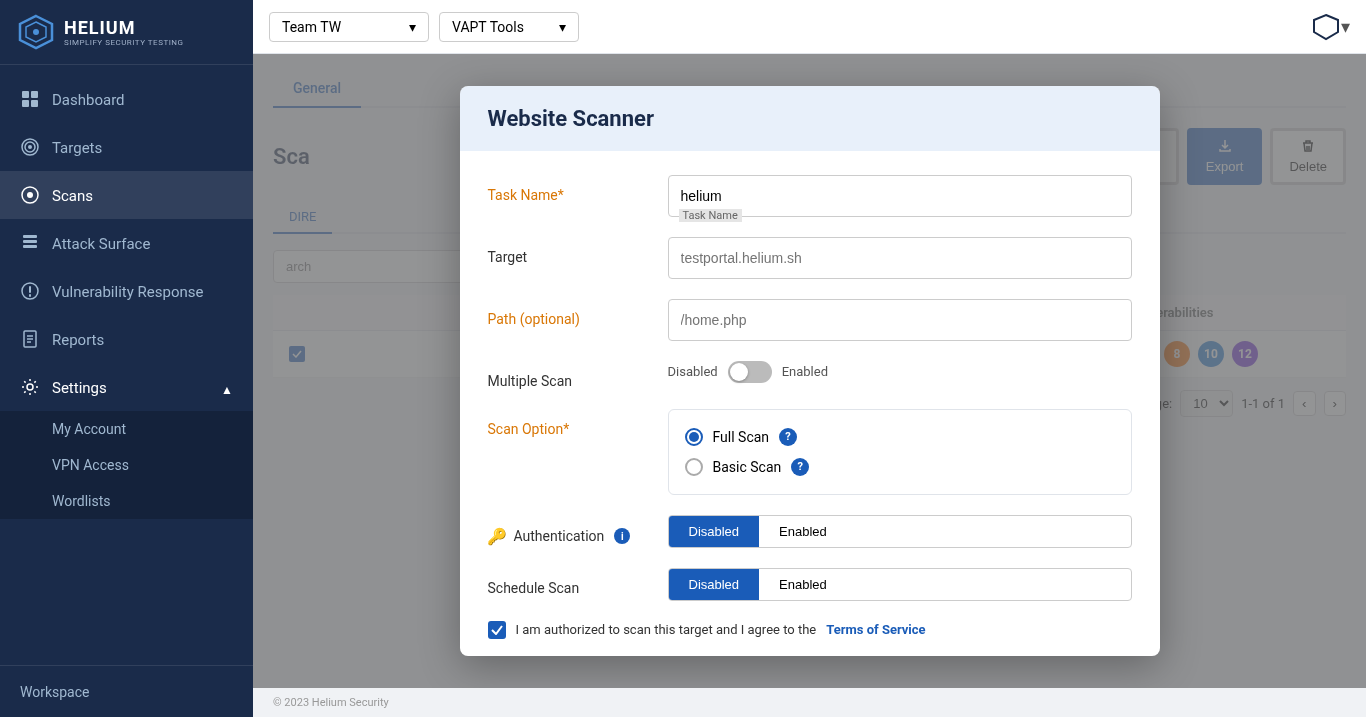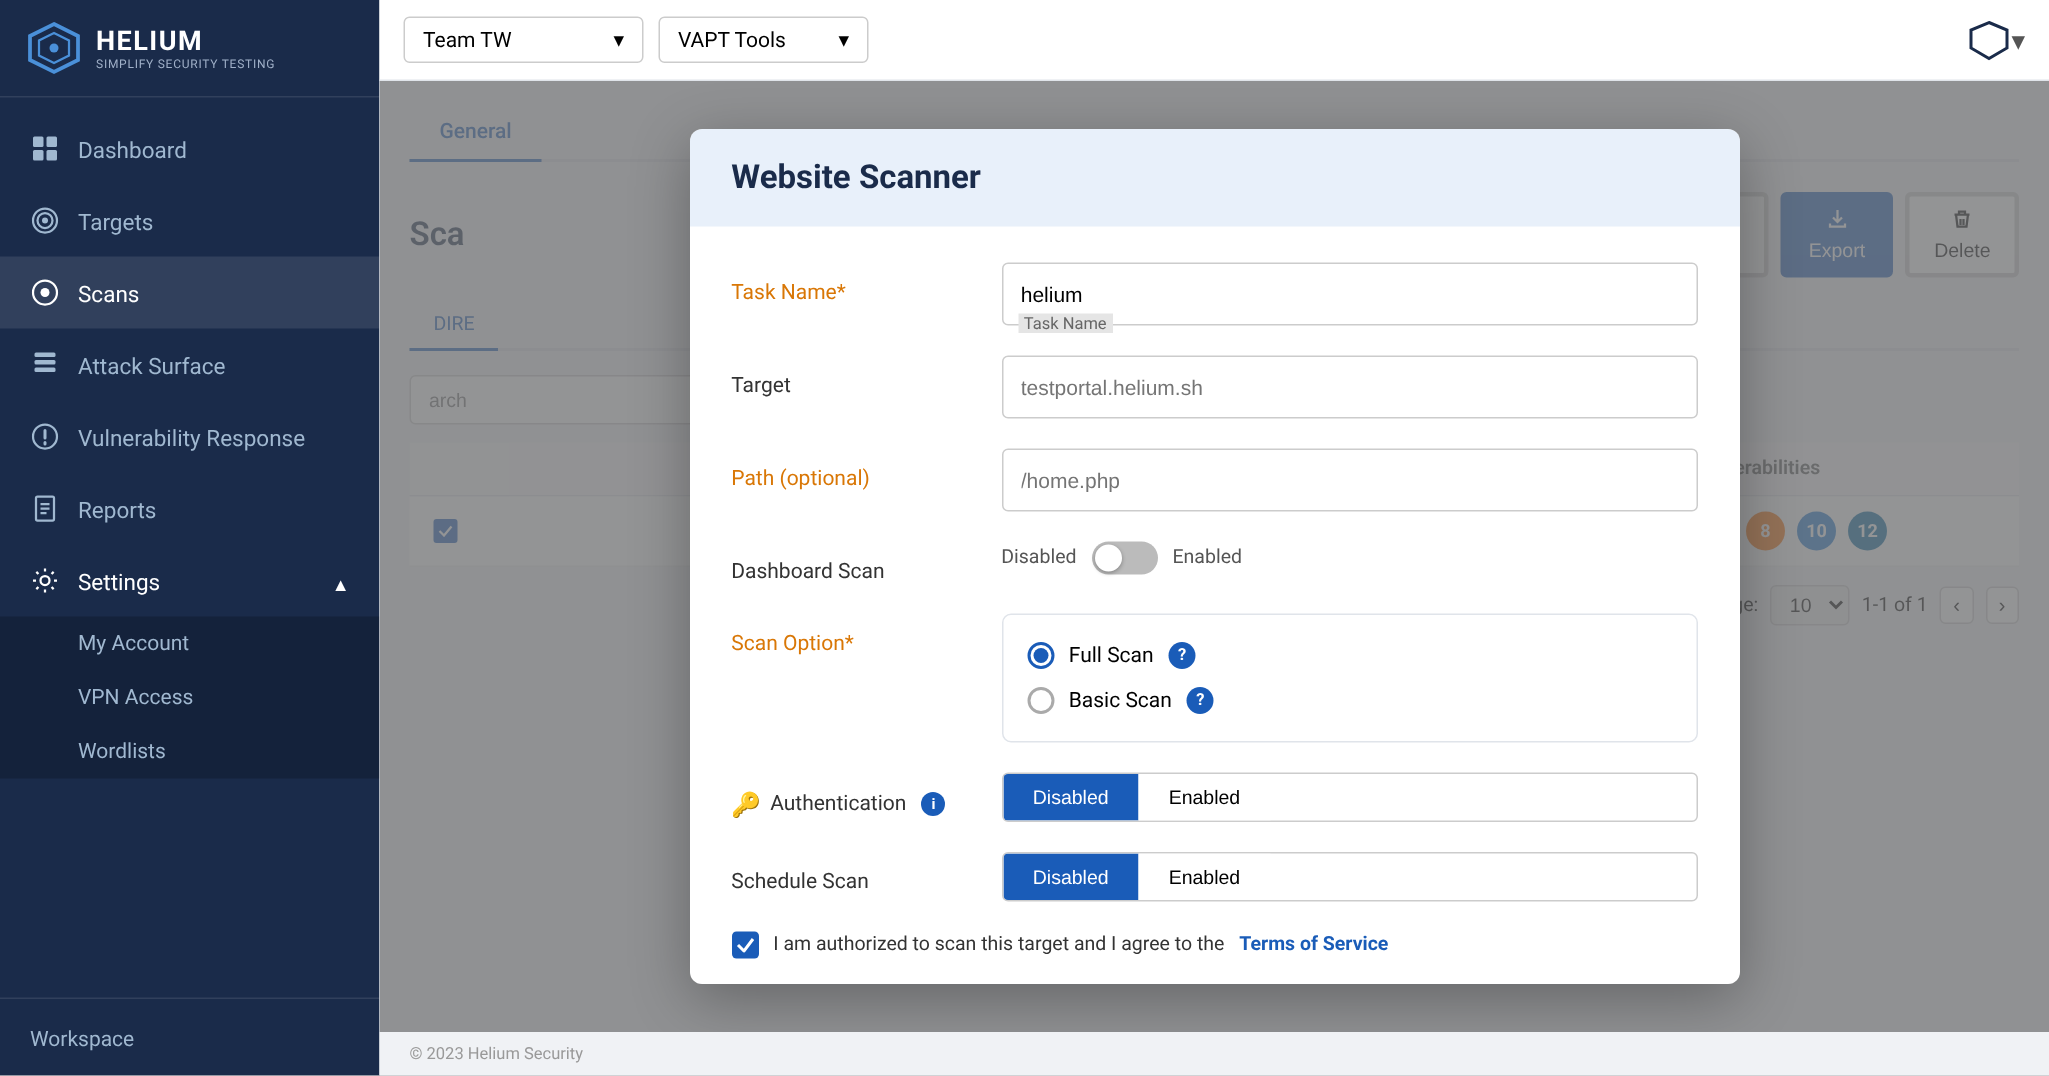--- a/index.html
+++ b/index.html
@@ -56,21 +56,21 @@
 
     .search-bar { display: flex; margin-bottom: 12px; }
     .search-input { flex: 1; max-width: 400px; border: 1px solid #ccc; border-radius: 4px; padding: 8px 12px; font-size: 13px; }
 
     .table-header { display: grid; grid-template-columns: 40px 1fr 1fr 140px 200px; gap: 0; background: #f8f9fb; padding: 10px 16px; font-size: 13px; font-weight: 600; color: #555; border-bottom: 1px solid #e0e4ea; }
     .table-row-bg { display: grid; grid-template-columns: 40px 1fr 1fr 140px 200px; gap: 0; background: #fff; padding: 10px 16px; font-size: 13px; border-bottom: 1px solid #eee; align-items: center; }
     .vuln-badge { display: inline-flex; align-items: center; justify-content: center; width: 26px; height: 26px; border-radius: 50%; font-size: 12px; font-weight: 700; color: #fff; margin-right: 4px; }
     .vuln-critical { background: #e53935; }
     .vuln-high { background: #ff6f00; }
     .vuln-medium { background: #1976d2; }
-    .vuln-low { background: #0369a1; text-align: right; }
+    .vuln-low { background: #6d28d9; text-align: right; }
 
     .pagination { display: flex; align-items: center; gap: 8px; justify-content: flex-end; margin-top: 12px; font-size: 13px; }
     .page-select { border: 1px solid #ccc; border-radius: 4px; padding: 4px 8px; font-size: 13px; }
 
     
     .footer { padding: 8px 20px; font-size: 11px; color: #999; background: #f0f2f5; }
 
     
     .modal-overlay { position: absolute; top: 0; left: 0; right: 0; bottom: 0; background: rgba(0,0,0,0.4); display: flex; align-items: center; justify-content: center; z-index: 100; }
     .modal { background: #fff; border-radius: 8px; width: 700px; max-height: 90%; overflow-y: auto; box-shadow: 0 10px 40px rgba(0,0,0,0.3); }
@@ -325,21 +325,21 @@
             </div>
 
             <div class="form-row">
               <div class="form-label orange">Path (optional)</div>
               <div class="form-field">
                 <input class="field-input-plain" type="text" placeholder="/home.php" style="">
               </div>
             </div>
 
             <div class="form-row">
-              <div class="form-label">Dashboard Scan</div>
+              <div class="form-label">Multiple Scan</div>
               <div class="form-field">
                 <div class="toggle-row">
                   <span class="toggle-label">Disabled</span>
                   <div class="toggle-track">
                     <div class="toggle-thumb"></div>
                   </div>
                   <span class="toggle-label">Enabled</span>
                 </div>
               </div>
             </div>

